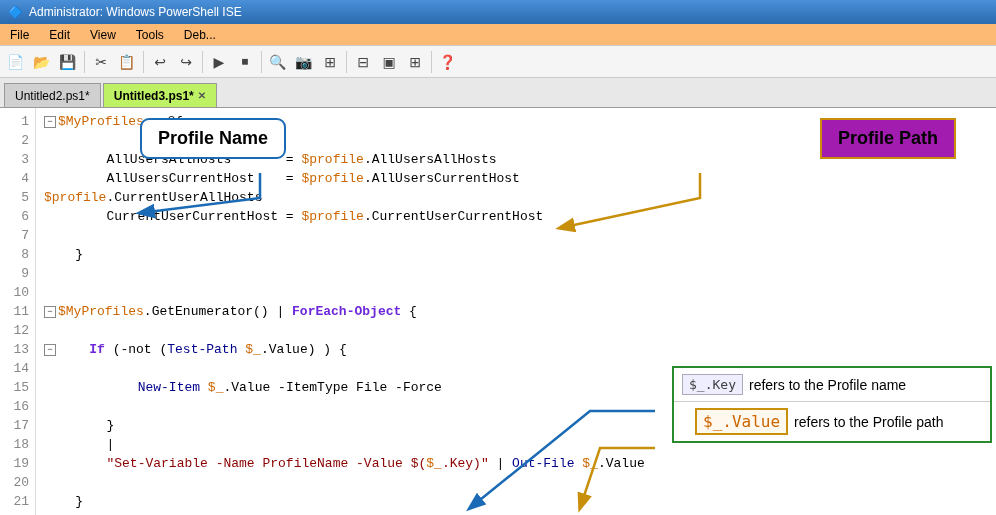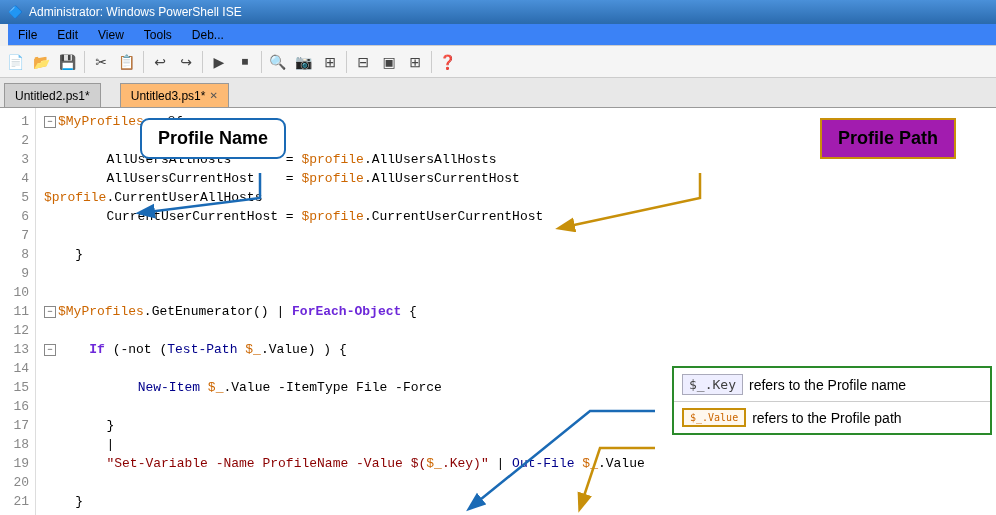--- a/index.html
+++ b/index.html
@@ -13,30 +13,29 @@
       font-size: 12px;
       padding: 4px 8px;
       display: flex;
       align-items: center;
       gap: 6px;
       height: 24px;
     }
 
     
     .menu-bar {
-      background: #3b82f6;
+      background: #fdba74;
       border-bottom: 1px solid #ccc;
       display: flex;
       align-items: center;
       padding: 2px 4px;
       font-family: 'Segoe UI', sans-serif;
       font-size: 12px;
       height: 22px;
       gap: 8px;
-      margin-left: 8px;
     }
     .menu-item { padding: 2px 6px; cursor: pointer; }
 
     
     .toolbar {
       background: #f5f5f5;
       border-bottom: 1px solid #ccc;
       display: flex;
       align-items: center;
       padding: 2px 4px;
@@ -69,24 +68,23 @@
       border: 1px solid #999;
       border-bottom: none;
       padding: 3px 10px;
       font-family: 'Segoe UI', sans-serif;
       font-size: 12px;
       cursor: pointer;
       display: flex; align-items: center; gap: 4px;
       height: 24px;
     }
     .tab.active {
-      background: #fdba74;
+      background: #bef264;
       border-color: #999;
-      font-weight: normal;
-      margin-left: 17px;
+      font-weight: bold;
     }
     .tab-close { font-size: 10px; color: #555; cursor: pointer; }
 
     
     .code-area {
       background: white;
       flex: 1;
       display: flex;
       height: calc(515px - 24px - 22px - 32px - 30px);
       position: relative;
@@ -198,24 +196,25 @@
       font-size: 13px;
       color: #404040;
       margin-right: 6px;
       white-space: nowrap;
     }
     .ra-value-box {
       background: #fff8ee;
       border: 2px solid #c8900a;
       padding: 2px 6px;
       font-family: 'Consolas', monospace;
-      font-size: 10px;
+      font-size: 16px;
       color: #cc6600;
       margin-right: 6px;
       white-space: nowrap;
+      margin-left: 13px;
     }
   </style>
 </head>
 <body>
 
 <div class="title-bar">
   <span>🔷</span>
   <span>Administrator: Windows PowerShell ISE</span>
 </div>
 

